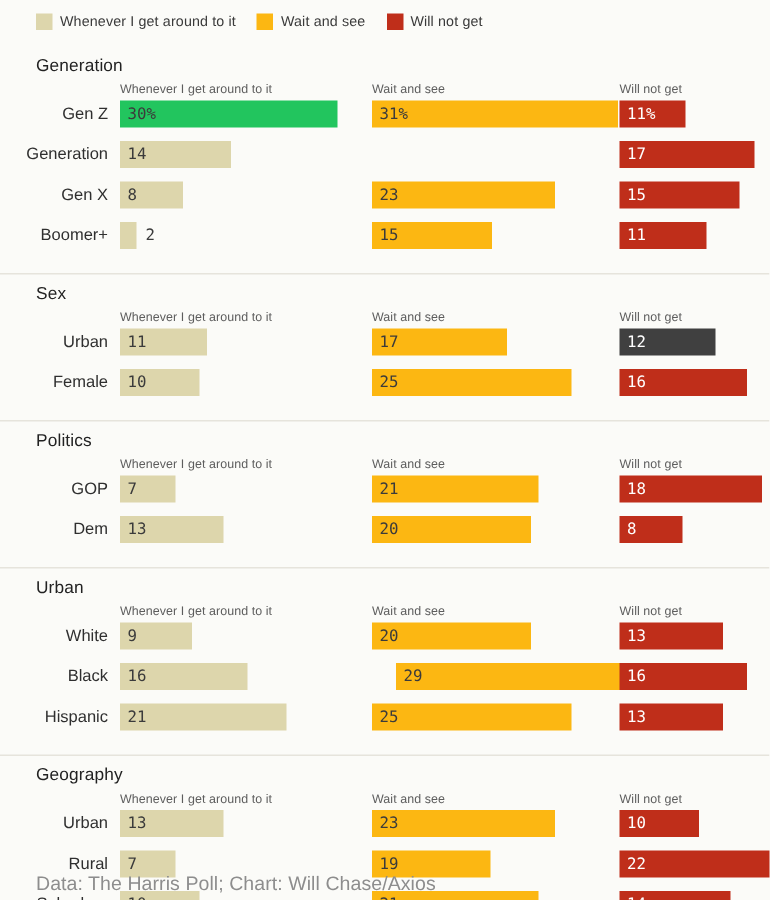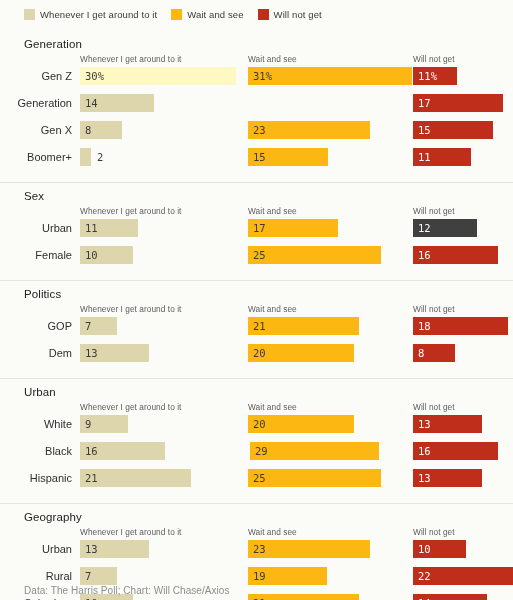--- a/index.html
+++ b/index.html
@@ -49,21 +49,21 @@
   }
   .bar-value.inside-dark{color:#3b3b3b;}
   .bar-value.inside-light{color:#ffffff;}
   .bar-value.outside{
     position:absolute;left:100%;padding-left:6px;color:#3b3b3b;
   }
 
   
   .footer{
     position:absolute;left:24px;bottom:4px;
-    font-size:10px;color:#8d8d8d;white-space:nowrap;letter-spacing:.05px;
+    font-size:13px;color:#8d8d8d;white-space:nowrap;letter-spacing:.05px;
   }
 </style>
 </head>
 <body>
 
 <div class="chart-root">
 
   <div class="legend" id="legend">
       <div class="legend-item">
         <span class="legend-swatch" style="background: rgb(221, 214, 172);"></span>
@@ -83,21 +83,21 @@
       <div class="section">
         <div class="section-title">Generation</div>
         <div class="col-headers">
           <div class="col-header" style="left: 80px;">Whenever I get around to it</div>
           <div class="col-header" style="left: 248px;">Wait and see</div>
           <div class="col-header" style="left: 413px;">Will not get</div>
         </div>
         <div class="rows">
           <div class="row">
             <div class="row-label">Gen Z</div>
-            <div class="bar" style="left: 80px; width: 156px; background: #fef9c3;">
+            <div class="bar" style="left: 80px; width: 145px; background: #22c55e;">
               <span class="bar-value inside-dark">30%</span>
             </div>
             <div class="bar" style="left: 248px; width: 164px; background: rgb(252, 183, 18);">
               <span class="bar-value inside-dark">31%</span>
             </div>
             <div class="bar" style="left: 413px; width: 44px; background: rgb(191, 46, 26);">
               <span class="bar-value inside-light">11%</span>
             </div>
           </div>
           <div class="row">
@@ -221,21 +221,21 @@
             </div>
             <div class="bar" style="left: 413px; width: 69px; background: rgb(191, 46, 26);">
               <span class="bar-value inside-light">13</span>
             </div>
           </div>
           <div class="row">
             <div class="row-label">Black</div>
             <div class="bar" style="left: 80px; width: 85px; background: rgb(221, 214, 172);">
               <span class="bar-value inside-dark">16</span>
             </div>
-            <div class="bar" style="left: 250px; width: 129px; background: rgb(252, 183, 18);">
+            <div class="bar" style="left: 264px; width: 156px; background: rgb(252, 183, 18);">
               <span class="bar-value inside-dark">29</span>
             </div>
             <div class="bar" style="left: 413px; width: 85px; background: rgb(191, 46, 26);">
               <span class="bar-value inside-light">16</span>
             </div>
           </div>
           <div class="row">
             <div class="row-label">Hispanic</div>
             <div class="bar" style="left: 80px; width: 111px; background: rgb(221, 214, 172);">
               <span class="bar-value inside-dark">21</span>

